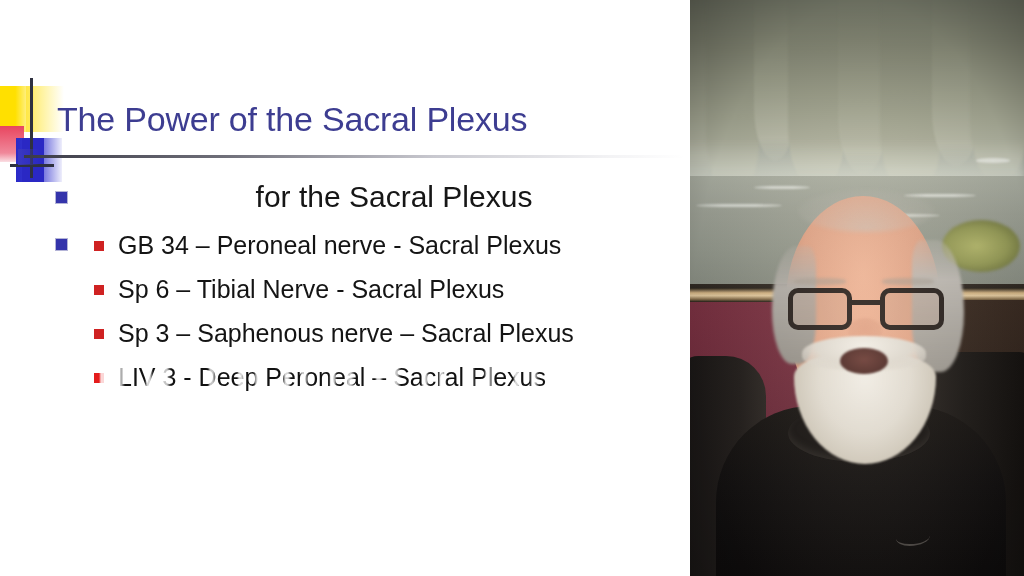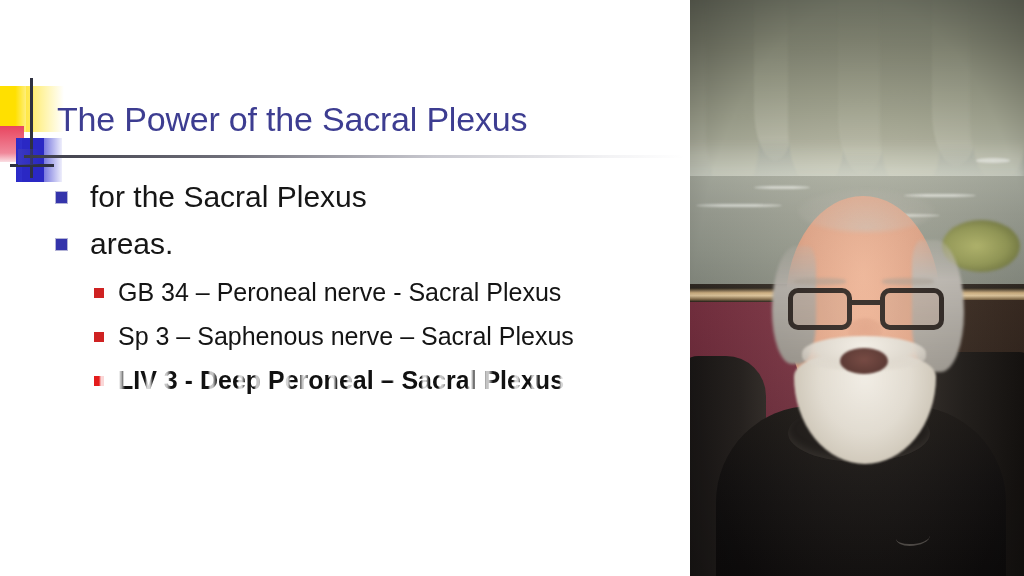--- a/index.html
+++ b/index.html
@@ -135,20 +135,21 @@
     position: absolute;
     left: 8px;
     top: 16px;
     width: 11px;
     height: 11px;
     background: #3434ab;
     box-shadow: 0 0 0 1px rgba(40,40,140,0.35);
   }
   .lvl1 .line2 {
     display: block;
+    text-align: center;
   }
 
   .sub-list {
     margin-top: 0;
     padding-left: 44px;
   }
   .lvl2 {
     position: relative;
     padding-left: 26px;
     font-size: 25px;
@@ -175,21 +176,20 @@
         rgba(0,0,0,1) 15px, rgba(0,0,0,1) 24px,
         rgba(0,0,0,0.25) 26px, rgba(0,0,0,0.25) 29px,
         rgba(0,0,0,1) 33px, rgba(0,0,0,1) 46px);
     mask-image: repeating-linear-gradient(
         to right,
         rgba(0,0,0,1) 0px, rgba(0,0,0,1) 7px,
         rgba(0,0,0,0.18) 9px, rgba(0,0,0,0.18) 12px,
         rgba(0,0,0,1) 15px, rgba(0,0,0,1) 24px,
         rgba(0,0,0,0.25) 26px, rgba(0,0,0,0.25) 29px,
         rgba(0,0,0,1) 33px, rgba(0,0,0,1) 46px);
-    font-weight: bold;
   }
   .degraded .bullet {
     -webkit-mask-image: none;
     mask-image: none;
     filter: none;
   }
 
   
   #webcam {
     position: absolute;
@@ -486,27 +486,30 @@
 
     <div id="body-list">
 
       <div class="lvl1">
         <span class="bullet"></span>
         <span class="line2">for the Sacral Plexus</span>
       </div>
 
       <div class="lvl1">
         <span class="bullet"></span>
-        <span class="line2">areas.</span>
       </div>
 
       <div class="sub-list">
         <div class="lvl2">
           <span class="bullet"></span>
           <span>GB 34 – Peroneal nerve - Sacral Plexus</span>
+        </div>
+        <div class="lvl2">
+          <span class="bullet"></span>
+          <span>Sp 6 – Tibial Nerve - Sacral Plexus</span>
         </div>
         <div class="lvl2">
           <span class="bullet"></span>
           <span>Sp 3 – Saphenous nerve – Sacral Plexus</span>
         </div>
         <div class="lvl2 degraded">
           <span class="bullet"></span>
           <span>LIV 3 - Deep Peroneal – Sacral Plexus</span>
         </div>
       </div>

